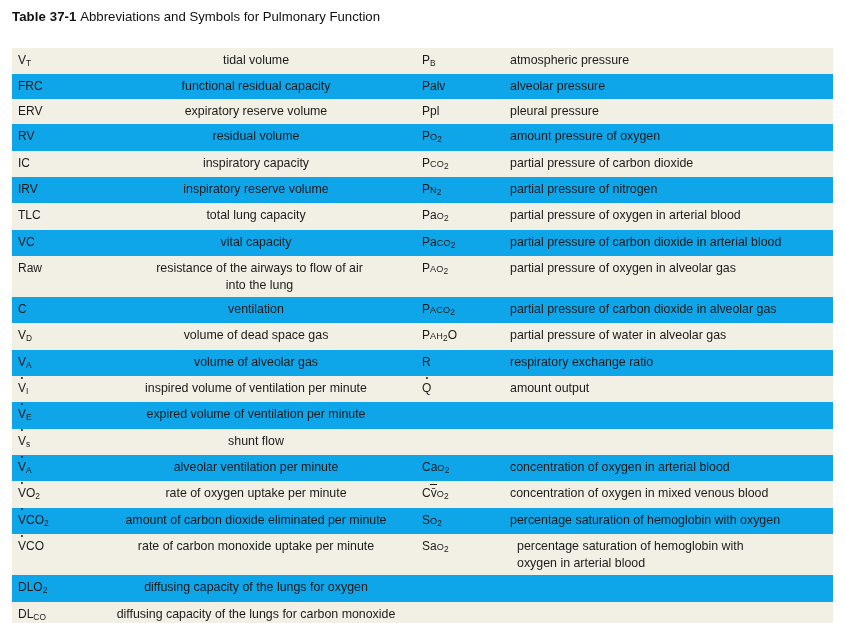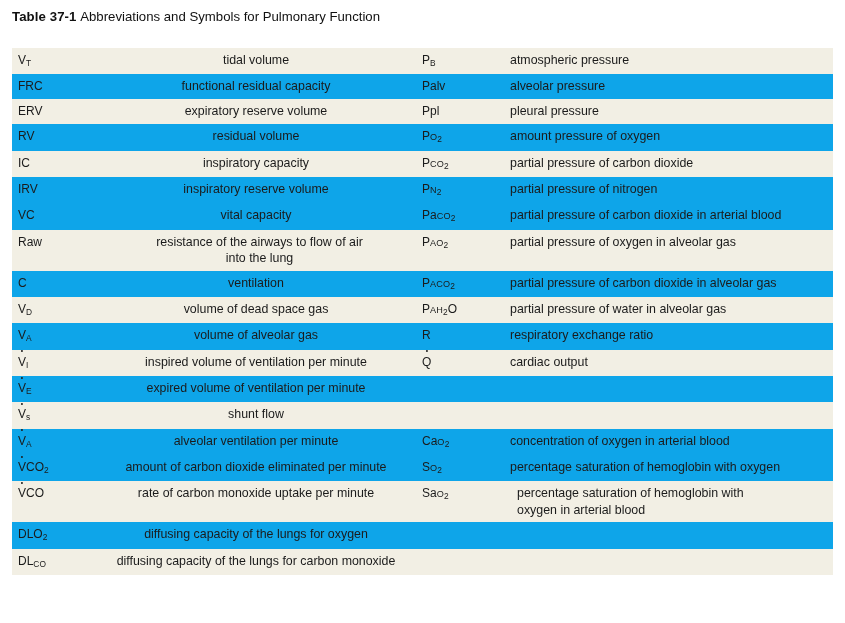--- a/index.html
+++ b/index.html
@@ -233,20 +233,34 @@
               <div class="cell-desc">inspiratory reserve volume</div>
             </td>
           <td class="sym2">
               <div class="cell-sym">P<span class="sc">N</span><span class="sub">2</span></div>
             </td>
           <td class="desc2">
               <div class="cell-desc">partial pressure of nitrogen</div>
             </td>
         </tr>
 
+        <tr class="band-a">
+          <td class="sym1">
+              <div class="cell-sym">TLC</div>
+            </td>
+          <td class="desc1">
+              <div class="cell-desc">total lung capacity</div>
+            </td>
+          <td class="sym2">
+              <div class="cell-sym">Pa<span class="sc">O</span><span class="sub">2</span></div>
+            </td>
+          <td class="desc2">
+              <div class="cell-desc">partial pressure of oxygen in arterial blood</div>
+            </td>
+        </tr>
 
         <tr class="band-b">
           <td class="sym1">
               <div class="cell-sym">VC</div>
             </td>
           <td class="desc1">
               <div class="cell-desc">vital capacity</div>
             </td>
           <td class="sym2">
               <div class="cell-sym">Pa<span class="sc">CO</span><span class="sub">2</span></div>
@@ -323,21 +337,21 @@
           <td class="sym1">
               <div class="cell-sym"><span class="dotted">V</span><span class="scsub">I</span></div>
             </td>
           <td class="desc1">
               <div class="cell-desc">inspired volume of ventilation per minute</div>
             </td>
           <td class="sym2">
               <div class="cell-sym"><span class="dotted">Q</span></div>
             </td>
           <td class="desc2">
-              <div class="cell-desc">cardiac output</div>
+              <div class="cell-desc">amount output</div>
             </td>
         </tr>
 
         <tr class="band-b">
           <td class="sym1">
               <div class="cell-sym"><span class="dotted">V</span><span class="scsub">E</span></div>
             </td>
           <td class="desc1">
               <div class="cell-desc">expired volume of ventilation per minute</div>
             </td>
@@ -372,20 +386,34 @@
               <div class="cell-desc">alveolar ventilation per minute</div>
             </td>
           <td class="sym2">
               <div class="cell-sym">Ca<span class="sc">O</span><span class="sub">2</span></div>
             </td>
           <td class="desc2">
               <div class="cell-desc">concentration of oxygen in arterial blood</div>
             </td>
         </tr>
 
+        <tr class="band-a">
+          <td class="sym1">
+              <div class="cell-sym"><span class="dotted">V</span>O<span class="sub">2</span></div>
+            </td>
+          <td class="desc1">
+              <div class="cell-desc">rate of oxygen uptake per minute</div>
+            </td>
+          <td class="sym2">
+              <div class="cell-sym">C<span class="barred">v̄</span><span class="sc">O</span><span class="sub">2</span></div>
+            </td>
+          <td class="desc2">
+              <div class="cell-desc">concentration of oxygen in mixed venous blood</div>
+            </td>
+        </tr>
 
         <tr class="band-b">
           <td class="sym1">
               <div class="cell-sym"><span class="dotted">V</span>CO<span class="sub">2</span></div>
             </td>
           <td class="desc1">
               <div class="cell-desc">amount of carbon dioxide eliminated per minute</div>
             </td>
           <td class="sym2">
               <div class="cell-sym">S<span class="sc">O</span><span class="sub">2</span></div>

